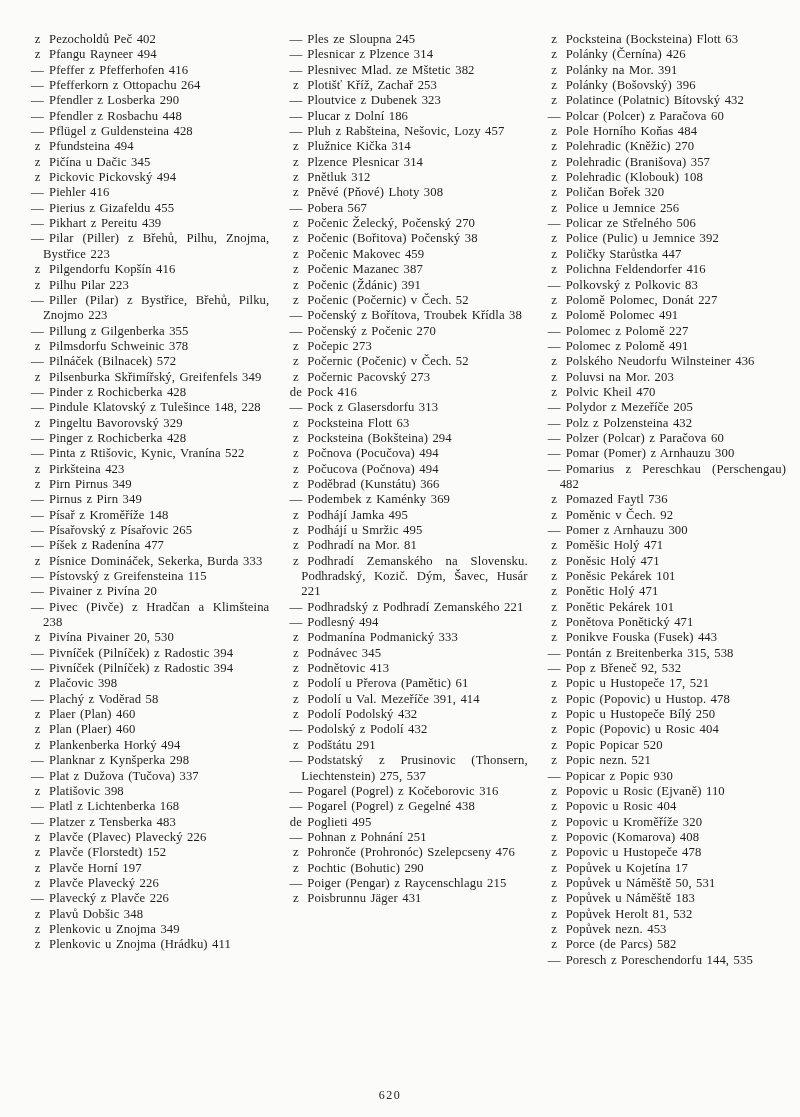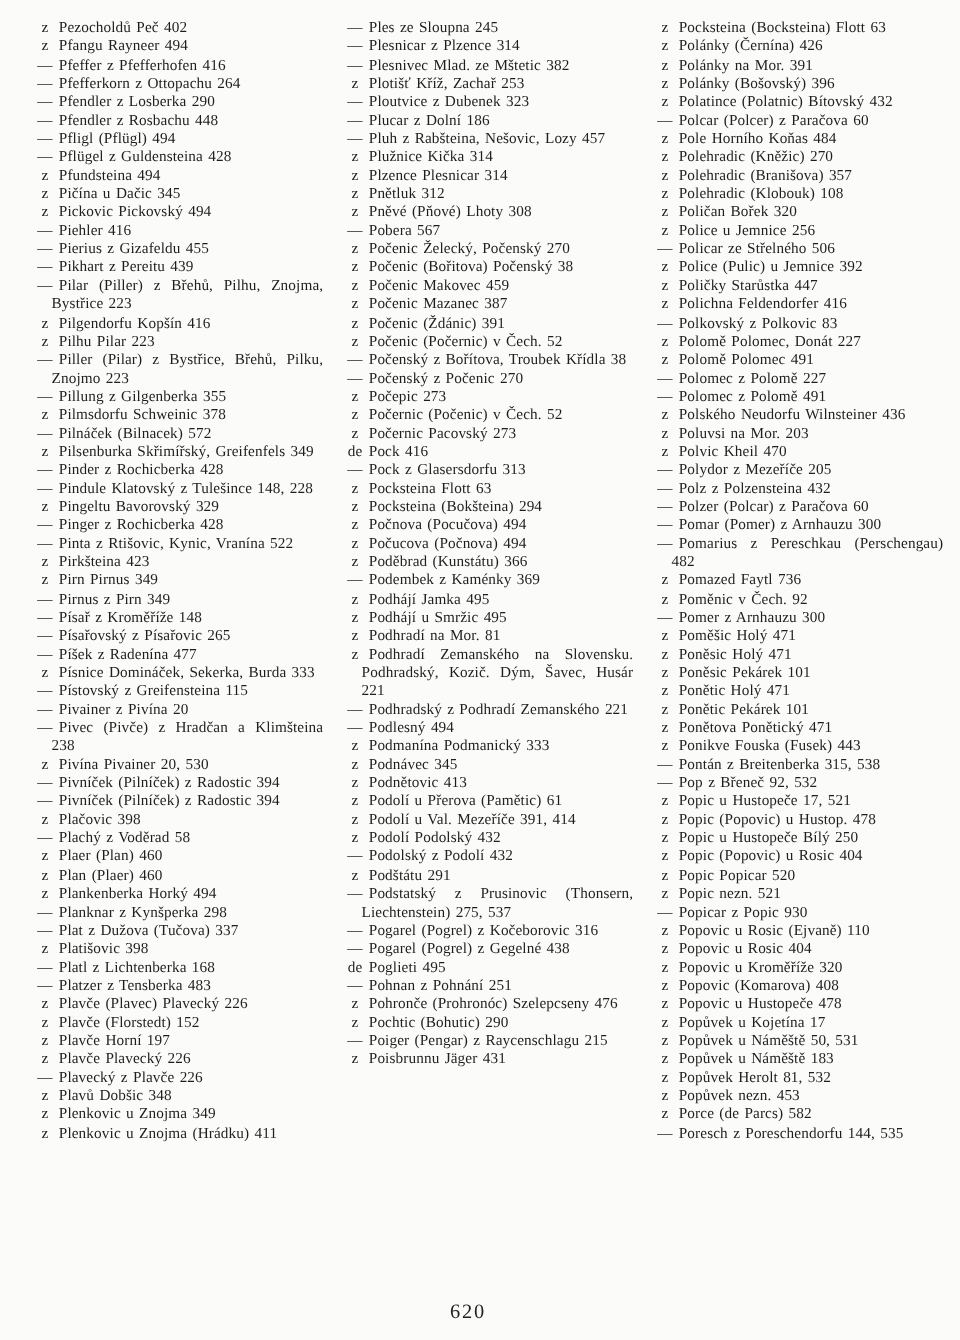--- a/index.html
+++ b/index.html
@@ -7,21 +7,21 @@
     padding: 0;
     background: #e8e8e6;
   }
   .sheet {
     position: relative;
     width: 800px;
     height: 1117px;
     background: #fbfbf9;
     overflow: hidden;
     box-sizing: border-box;
-    padding: 16px 14px 0 26px;
+    padding: 32px 14px 0 26px;
     font-family: "Liberation Serif", "DejaVu Serif", serif;
     color: #1e1e1e;
   }
   .columns {
     display: flex;
     gap: 15px;
   }
   .col {
     flex: 1;
     font-size: 12.7px;
@@ -41,38 +41,37 @@
     text-indent: 0;
     text-align: center;
     white-space: pre;
   }
   .page-number {
     position: absolute;
     bottom: 14px;
     left: 0;
     width: 780px;
     text-align: center;
-    font-size: 17px;
+    font-size: 12px;
     letter-spacing: 1.5px;
     color: #222;
   }
 </style>
 </head>
 <body>
 
 <div class="sheet">
   <div class="columns">
     <div class="col">
         <div class="entry"><span class="marker">z</span><span>Pezocholdů Peč 402</span></div>
         <div class="entry"><span class="marker">z</span><span>Pfangu Rayneer 494</span></div>
         <div class="entry"><span class="marker">—</span><span>Pfeffer z Pfefferhofen 416</span></div>
         <div class="entry"><span class="marker">—</span><span>Pfefferkorn z Ottopachu 264</span></div>
         <div class="entry"><span class="marker">—</span><span>Pfendler z Losberka 290</span></div>
         <div class="entry"><span class="marker">—</span><span>Pfendler z Rosbachu 448</span></div>
-        <div class="entry"><span class="marker">—</span><span>Pfligl (Pflügl) 494</span></div>
         <div class="entry"><span class="marker">—</span><span>Pflügel z Guldensteina 428</span></div>
         <div class="entry"><span class="marker">z</span><span>Pfundsteina 494</span></div>
         <div class="entry"><span class="marker">z</span><span>Pičína u Dačic 345</span></div>
         <div class="entry"><span class="marker">z</span><span>Pickovic Pickovský 494</span></div>
         <div class="entry"><span class="marker">—</span><span>Piehler 416</span></div>
         <div class="entry"><span class="marker">—</span><span>Pierius z Gizafeldu 455</span></div>
         <div class="entry"><span class="marker">—</span><span>Pikhart z Pereitu 439</span></div>
         <div class="entry"><span class="marker">—</span><span>Pilar (Piller) z Břehů, Pilhu, Znojma, Bystřice 223</span></div>
         <div class="entry"><span class="marker">z</span><span>Pilgendorfu Kopšín 416</span></div>
         <div class="entry"><span class="marker">z</span><span>Pilhu Pilar 223</span></div>

